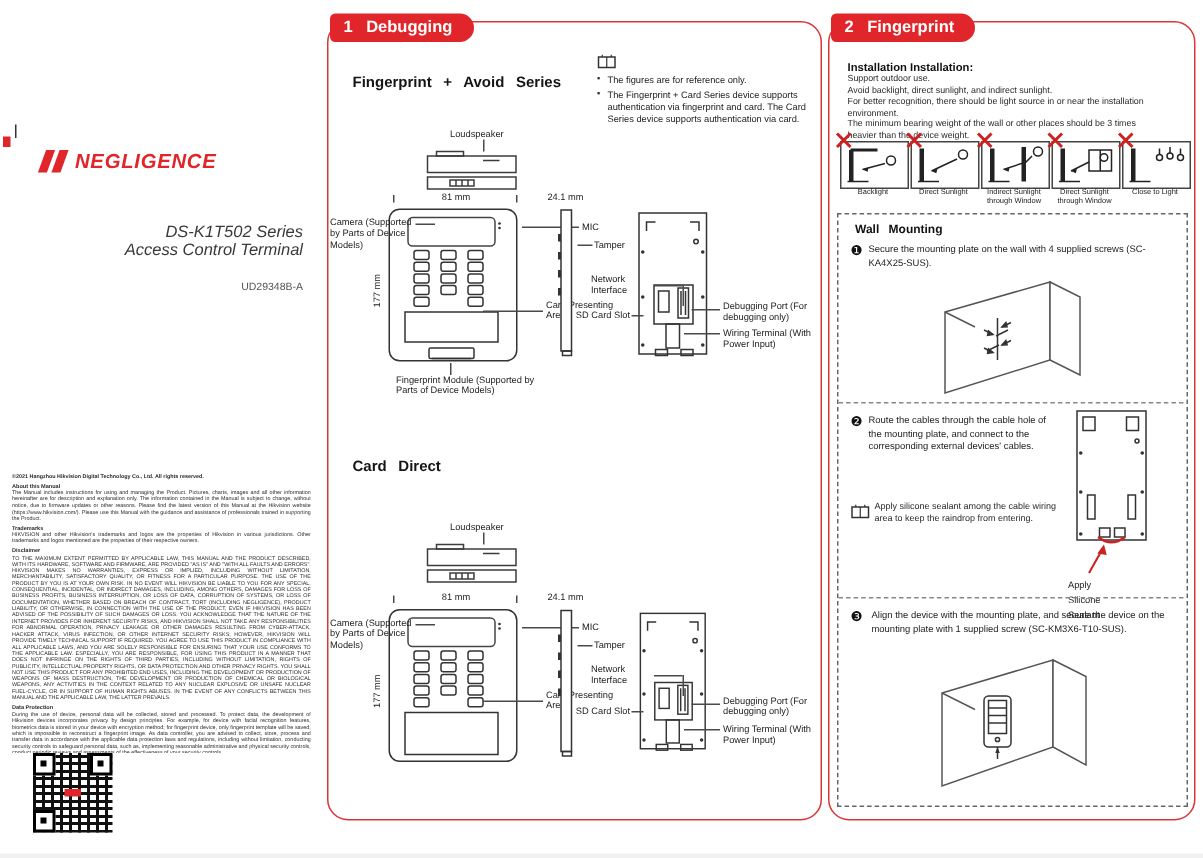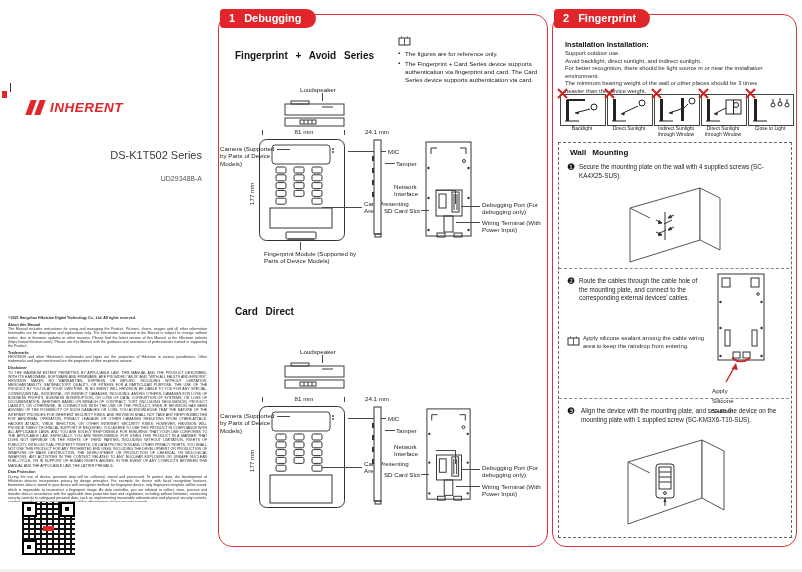--- a/index.html
+++ b/index.html
@@ -8,21 +8,21 @@
   .abs{position:absolute;}
   
   .red-box{position:absolute;border:1.2px solid #d9363a;border-radius:14px;background:#fff;}
   .sec-tab{position:absolute;display:flex;align-items:center;gap:9px;background:#e0262b;color:#fff;
            font-weight:bold;font-size:11px;padding:3px 14px 4px 9px;border-radius:4px 11px 11px 4px;z-index:3;}
   
   .logo{position:absolute;display:flex;align-items:center;}
   .logo .slash{width:6px;height:15px;background:#e0262b;transform:skewX(-20deg);margin-right:3px;}
   .logo .brand{font-weight:bold;font-style:italic;font-size:13.5px;letter-spacing:.5px;color:#e0262b;margin-left:4px;}
   .title-blk{position:absolute;text-align:right;color:#3a3a3a;}
-  .t1{font-size:11px;line-height:1.12;}
+  .t1{font-size:11px;line-height:1.12;font-style:italic;}
   .t2{font-size:9px;font-weight:bold;margin-top:13px;}
   .t3{font-size:7px;margin-top:14px;color:#555;}
   .legal-wrap{position:absolute;width:332px;transform:scale(0.6);transform-origin:top left;}
   .legal-wrap p{margin:0 0 3px;font-size:6px;line-height:1.18;text-align:justify;color:#2b2b2b;}
   .legal-wrap .lh{font-weight:bold;font-size:6.2px;margin:2px 0 1px;text-align:left;}
   .legal-wrap .lc{font-weight:bold;}
   
   .qr{position:absolute;background:
       repeating-linear-gradient(0deg,#111 0 2px,transparent 2px 5px),
       repeating-linear-gradient(90deg,#111 0 2px,transparent 2px 6px);}
@@ -61,25 +61,26 @@
 <body>
 
 <div class="page">
 
   <div class="abs" style="left:10px;top:83px;width:1px;height:9px;background:#333;"></div>
   <div class="abs" style="left:2px;top:91px;width:5px;height:7px;background:#e0262b;"></div>
 
   <div class="logo" style="left:28px;top:100px;">
     <div class="slash"></div>
     <div class="slash"></div>
-    <span class="brand">INHERENT</span>
+    <span class="brand">NEGLIGENCE</span>
   </div>
 
   <div class="title-blk" style="left:8px;top:149px;width:194px;">
     <div class="t1">DS-K1T502 Series</div>
+    <div class="t1">Access Control Terminal</div>
     <div class="t3">UD29348B-A</div>
   </div>
 
   <div class="legal-wrap" style="left:8px;top:316px;height:310px;overflow:hidden;">
     <p class="lc">©2021 Hangzhou Hikvision Digital Technology Co., Ltd. All rights reserved.</p>
     <p class="lh">About this Manual</p>
     <p>The Manual includes instructions for using and managing the Product. Pictures, charts, images and all other information hereinafter are for description and explanation only. The information contained in the Manual is subject to change, without notice, due to firmware updates or other reasons. Please find the latest version of this Manual at the Hikvision website (https://www.hikvision.com/). Please use this Manual with the guidance and assistance of professionals trained in supporting the Product.</p>
     <p class="lh">Trademarks</p>
     <p>HIKVISION and other Hikvision's trademarks and logos are the properties of Hikvision in various jurisdictions. Other trademarks and logos mentioned are the properties of their respective owners.</p>
     <p class="lh">Disclaimer</p>

